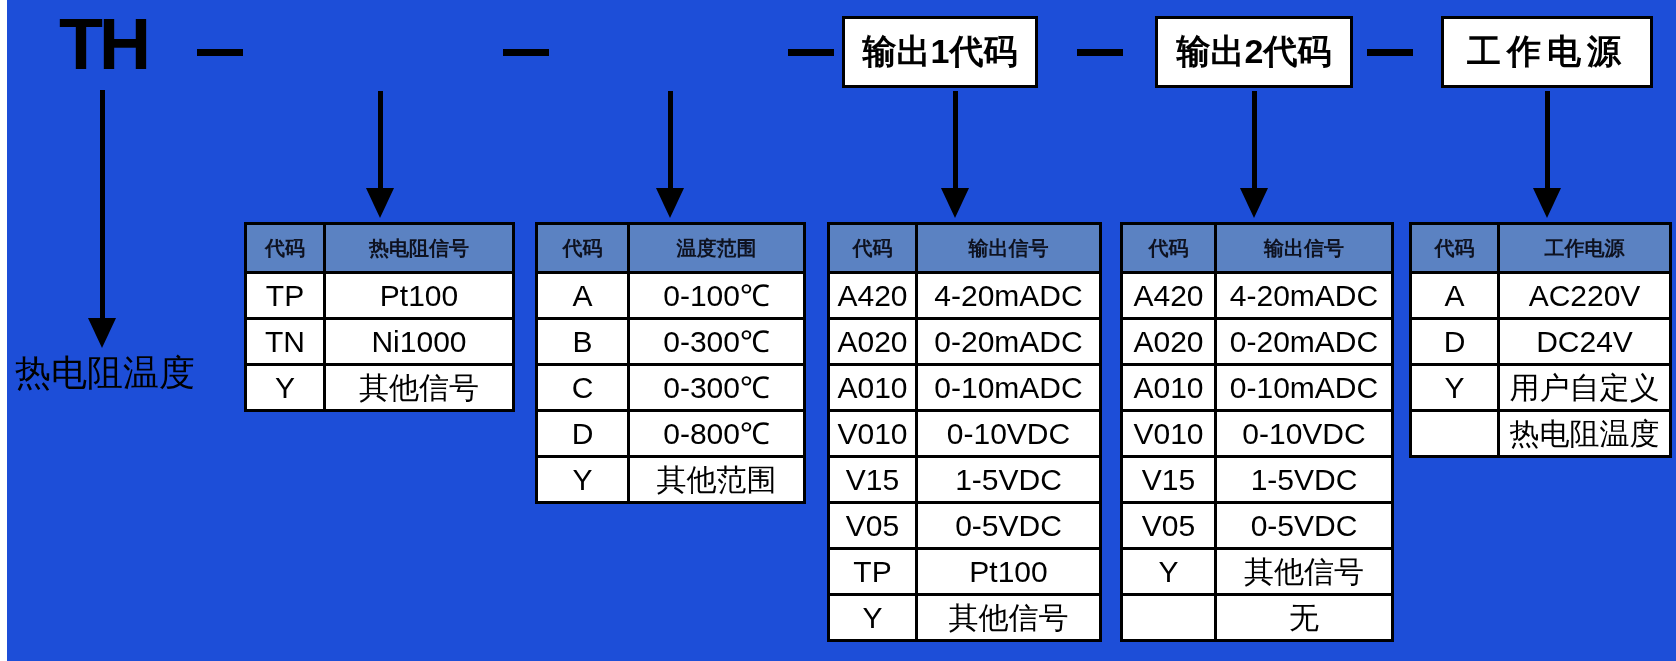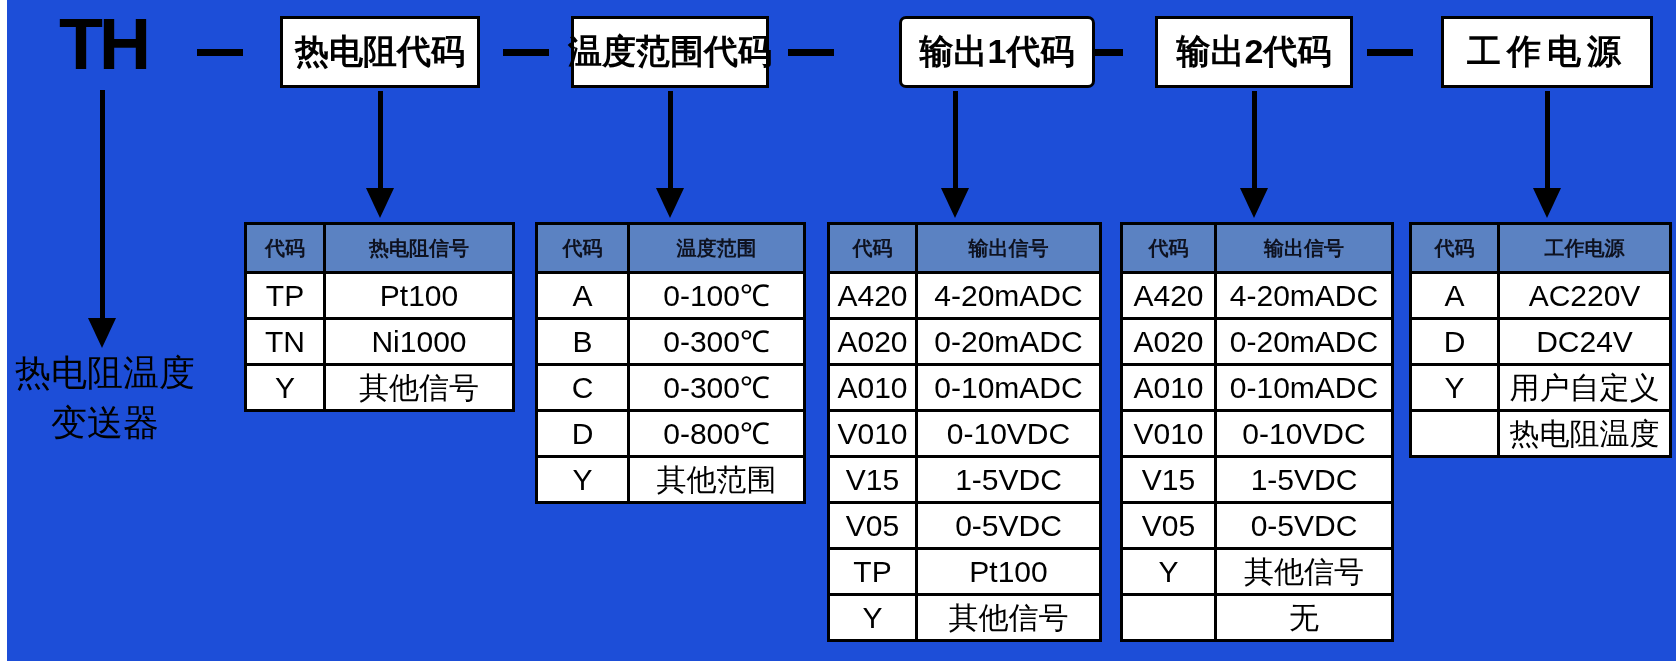--- a/index.html
+++ b/index.html
@@ -20,21 +20,21 @@
   }
   .code-box{
     position:absolute;top:16px;height:72px;
     border:3px solid #000;box-sizing:border-box;
     display:flex;align-items:center;justify-content:center;
     font-size:34px;font-weight:600;white-space:nowrap;
     background:#fff;
   }
   .box1{left:273px;width:200px;}
   .box2{left:564px;width:198px;}
-  .box3{left:892px;width:196px;border-radius:7px;}
+  .box3{left:835px;width:196px;}
   .box4{left:1148px;width:198px;}
   .box5{left:1434px;width:212px;letter-spacing:6px;}
   .dash{position:absolute;top:49px;height:7px;background:#000;}
   .dash1{left:190px;width:46px;}
   .dash2{left:496px;width:46px;}
   .dash3{left:781px;width:46px;}
   .dash4{left:1070px;width:46px;}
   .dash5{left:1360px;width:46px;}
   
   .arrow-line{position:absolute;width:5px;background:#000;}
@@ -84,22 +84,20 @@
 <div id="stage">
 
   <div class="th-prefix">TH</div>
 
   <div class="dash dash1"></div>
   <div class="dash dash2"></div>
   <div class="dash dash3"></div>
   <div class="dash dash4"></div>
   <div class="dash dash5"></div>
 
-  <div class="code-box box1">热电阻代码</div>
-  <div class="code-box box2">温度范围代码</div>
   <div class="code-box box3">输出1代码</div>
   <div class="code-box box4">输出2代码</div>
   <div class="code-box box5">工作电源</div>
 
   <div id="arrows">
       <div class="arrow-line" style="left: 93px; top: 90px; height: 228px;"></div>
       <div class="arrow-head" style="left: 81px; top: 318px;"></div>
       <div class="arrow-line" style="left: 371px; top: 91px; height: 97px;"></div>
       <div class="arrow-head" style="left: 359px; top: 188px;"></div>
       <div class="arrow-line" style="left: 661px; top: 91px; height: 97px;"></div>
@@ -107,21 +105,20 @@
       <div class="arrow-line" style="left: 946px; top: 91px; height: 97px;"></div>
       <div class="arrow-head" style="left: 934px; top: 188px;"></div>
       <div class="arrow-line" style="left: 1245px; top: 91px; height: 97px;"></div>
       <div class="arrow-head" style="left: 1233px; top: 188px;"></div>
       <div class="arrow-line" style="left: 1538px; top: 91px; height: 97px;"></div>
       <div class="arrow-head" style="left: 1526px; top: 188px;"></div>
     </div>
 
   <div class="left-note">
     <div>热电阻温度</div>
-    <div>变送器</div>
   </div>
 
   <table class="code-table t1">
       <colgroup>
         <col class="c-code">
         <col class="c-value">
       </colgroup>
       <thead>
         <tr>
           <th style="background: rgb(91, 130, 194); color: rgb(14, 18, 32);">代码</th>

